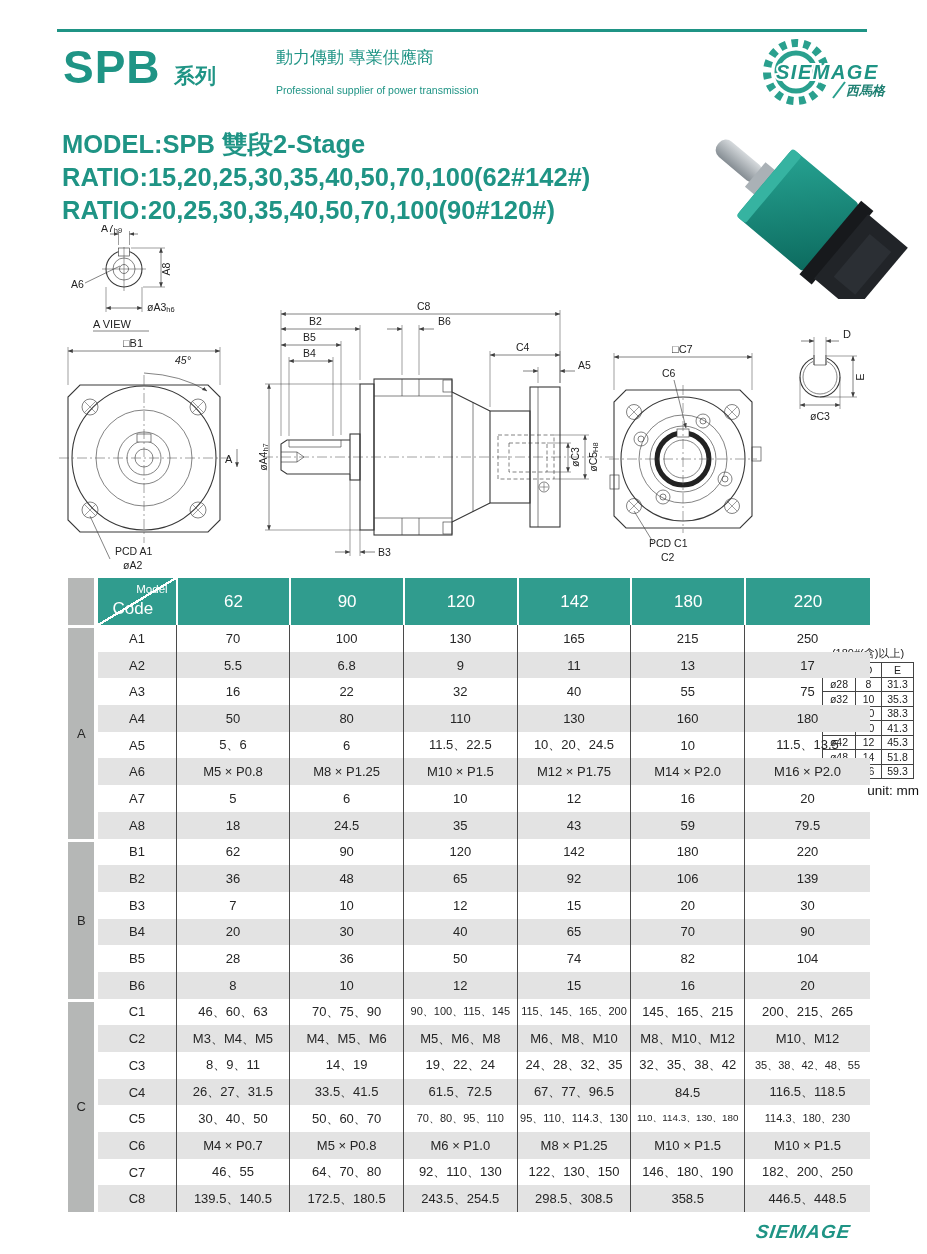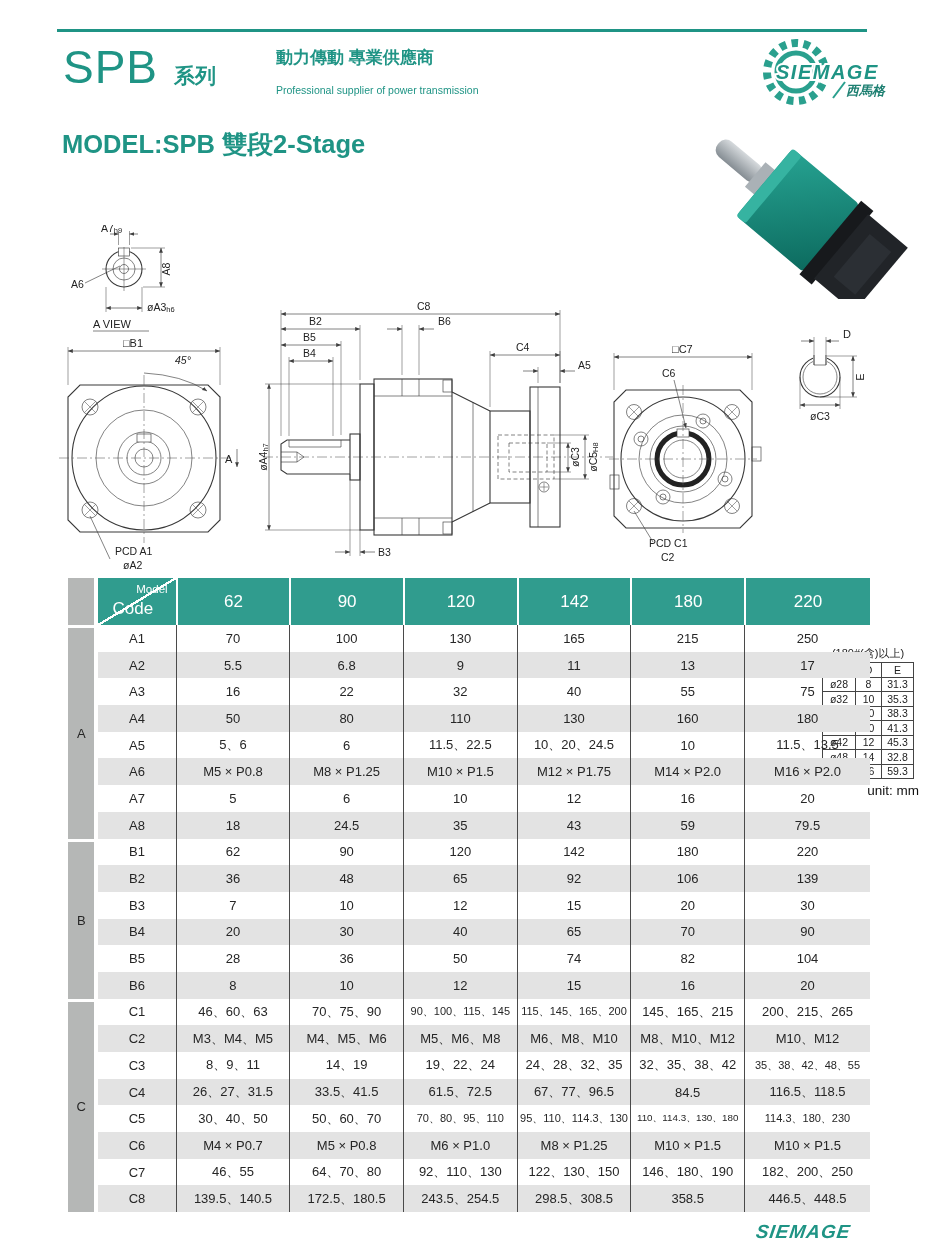--- a/index.html
+++ b/index.html
@@ -1,23 +1,23 @@
 <!DOCTYPE html>
 <html><head>
 <meta charset="utf-8">
 <style>
   html,body{margin:0;padding:0;background:#fff;}
   .page{position:relative;width:927px;height:1254px;background:#ffffff;overflow:hidden;
         font-family:"Liberation Sans",sans-serif;color:#222;}
 
   
   .top-rule{position:absolute;left:57px;top:29px;width:810px;height:3px;background:#1f9485;}
-  .series{position:absolute;left:63px;top:40px;font-size:46px;font-weight:normal;color:#1f9485;letter-spacing:1px;}
+  .series{position:absolute;left:63px;top:40px;font-size:46px;font-weight:bold;color:#1f9485;letter-spacing:1px;}
   .series-suffix{position:absolute;left:174px;top:62px;font-size:21px;font-weight:bold;color:#1f9485;}
-  .tag-zh{position:absolute;left:276px;top:46px;font-size:17px;font-weight:bold;color:#1f9485;}
+  .tag-zh{position:absolute;left:276px;top:46px;font-size:17px;font-weight:normal;color:#1f9485;}
   .tag-en{position:absolute;left:276px;top:67px;font-size:10.5px;color:#1f9485;margin-top:17px;}
   .banner{position:absolute;left:57px;top:88px;width:810px;height:21px;
           background:linear-gradient(100deg,#1e8d7d 32%,#5ab6a4 34.5%);}
   .banner .bl{position:absolute;left:7px;top:2px;font-size:15px;font-weight:bold;color:#fff;letter-spacing:2px;}
   .banner .br{position:absolute;left:398px;top:2px;font-size:15px;font-weight:bold;color:#fff;letter-spacing:1px;}
   .banner .burl{position:absolute;left:578px;top:2px;font-size:15px;font-weight:bold;color:#fff;}
   .logo-svg{position:absolute;left:756px;top:34px;}
   .logo-main{font:italic 800 20px "Liberation Sans",sans-serif;fill:#1f9485;letter-spacing:1.5px;
              stroke:#fff;stroke-width:4px;paint-order:stroke;}
   .logo-sub{font:italic bold 13px "Liberation Serif",serif;fill:#1d7f71;}
@@ -88,20 +88,22 @@
   <svg class="logo-svg" width="150" height="74">
     <circle cx="40" cy="38" r="29" fill="none" stroke="#2aa08e" stroke-width="8" stroke-dasharray="6.5 5.5"></circle>
     <circle cx="40" cy="38" r="19" fill="none" stroke="#2aa08e" stroke-width="5"></circle>
     <text x="20" y="45" class="logo-main">SIEMAGE</text>
     <line x1="77" y1="64" x2="89" y2="48" stroke="#2aa08e" stroke-width="2"></line>
     <text x="90" y="61" class="logo-sub">西馬格</text>
   </svg>
 
   <div class="model-block">
     <div>MODEL:SPB 雙段2-Stage</div>
+    <div>RATIO:15,20,25,30,35,40,50,70,100(62#142#)</div>
+    <div>RATIO:20,25,30,35,40,50,70,100(90#120#)</div>
   </div>
 
   <svg class="photo" width="218" height="175">
     <defs>
       <linearGradient id="tealg" x1="0" y1="0" x2="1" y2="1">
         <stop offset="0" stop-color="#27a493"></stop>
           <stop offset="1" stop-color="#0c6a5e"></stop>
       </linearGradient>
       <linearGradient id="shaftg" x1="0" y1="0" x2="0" y2="1">
         <stop offset="0" stop-color="#d6dadd"></stop>
@@ -367,21 +369,21 @@
             <td class="c3">41.3</td>
           </tr>
           <tr>
             <td class="c1">ø42</td>
             <td class="c2">12</td>
             <td class="c3">45.3</td>
           </tr>
           <tr>
             <td class="c1">ø48</td>
             <td class="c2">14</td>
-            <td class="c3">32.8</td>
+            <td class="c3">51.8</td>
           </tr>
           <tr>
             <td class="c1">ø55</td>
             <td class="c2">16</td>
             <td class="c3">59.3</td>
           </tr>
         </tbody>
     </table>
 
     <div class="unit-label">unit: mm</div>

